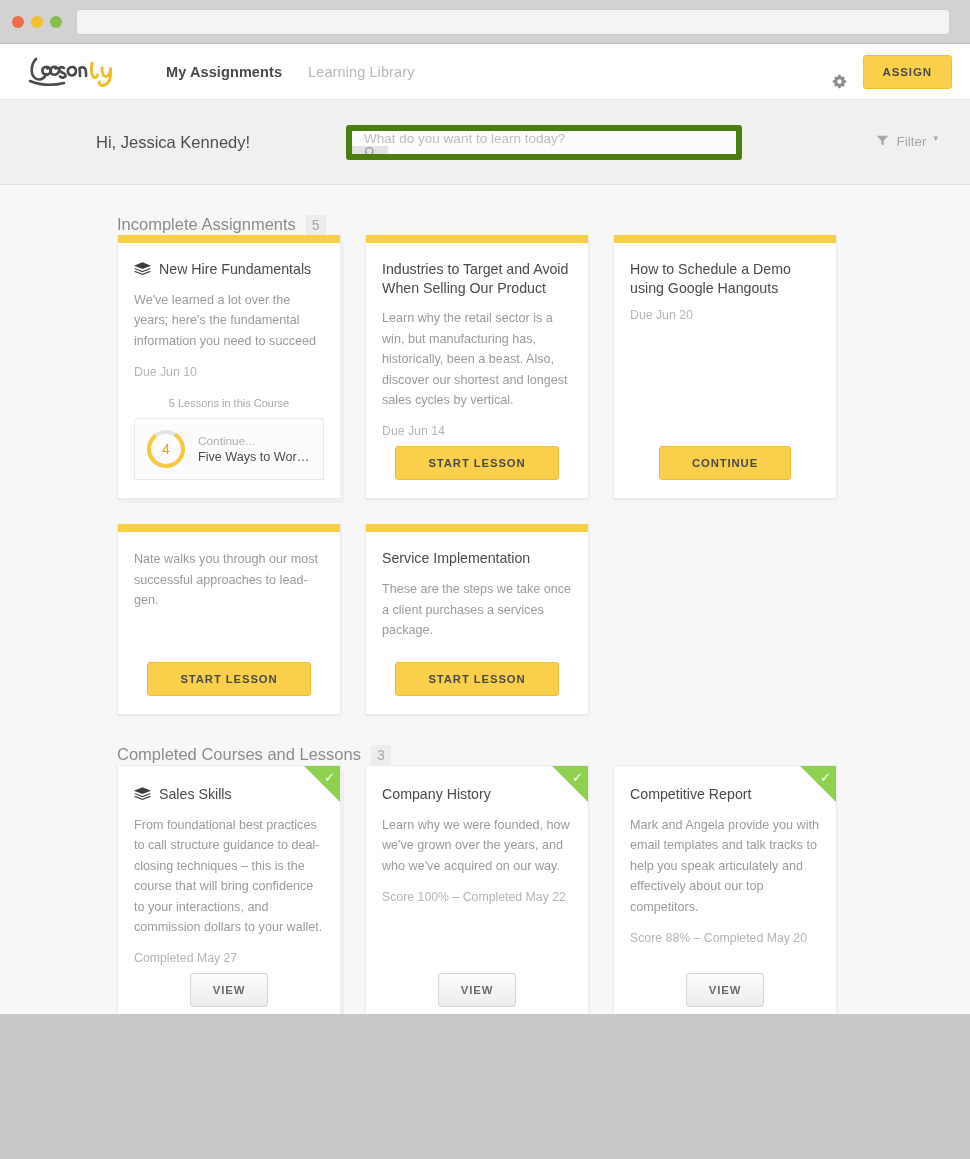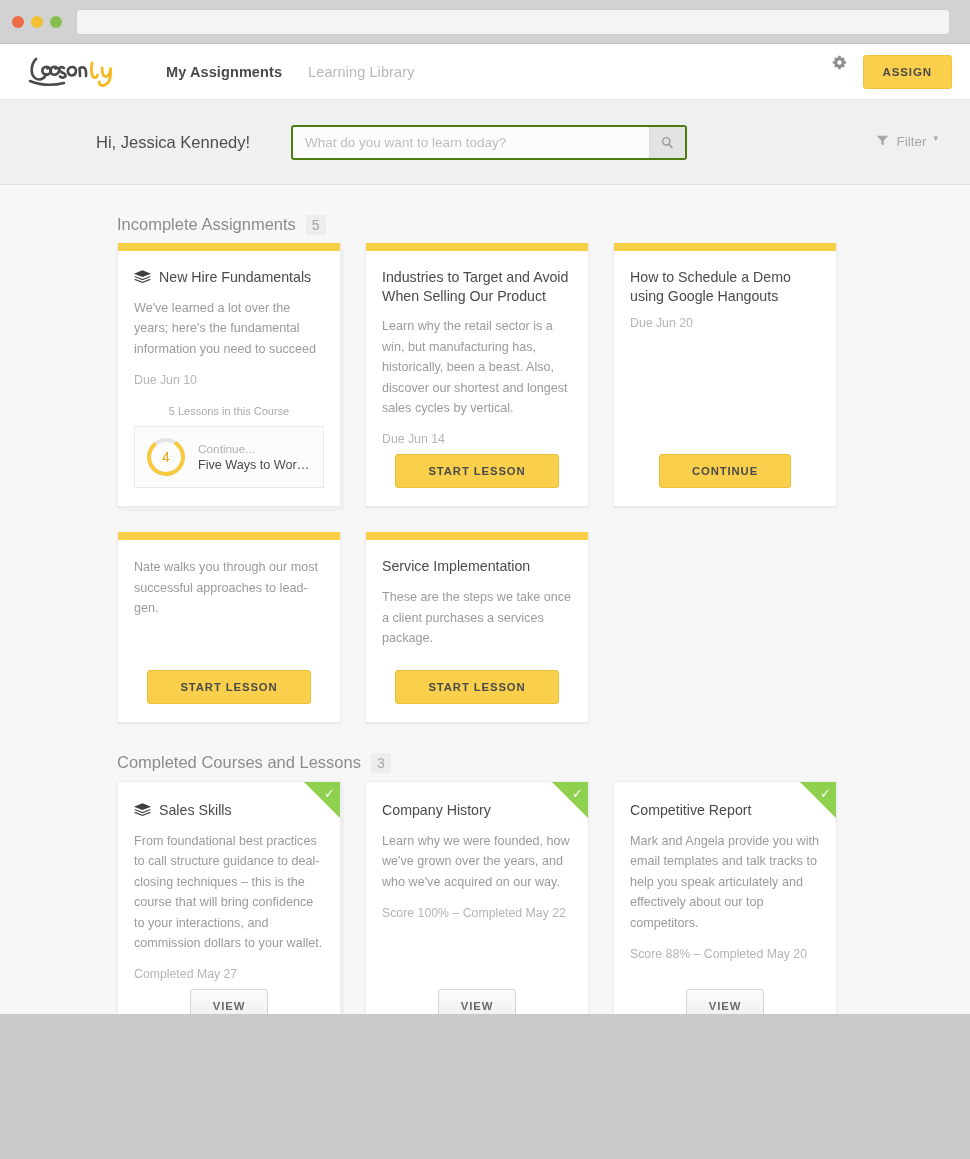--- a/index.html
+++ b/index.html
@@ -63,21 +63,21 @@
   .logo svg { display: block; }
   .nav-links { display: flex; align-items: center; gap: 26px; margin-left: 44px; }
   .nav-link {
     font-size: 14.5px;
     color: #4a4a4a;
     font-weight: bold;
     letter-spacing: .1px;
     cursor: pointer;
   }
   .nav-link.inactive { color: #b9b9b9; font-weight: normal; }
-  .nav-right { margin-left: auto; display: flex; align-items: flex-start; gap: 16px; }
+  .nav-right { margin-left: auto; display: flex; align-items: flex-end; gap: 16px; }
   .gear-icon { color: #8d8d8d; display: flex; align-items: center; cursor: pointer; }
   .btn-assign {
     background: #f9cf4c;
     border: 1px solid #eec23c;
     border-radius: 3px;
     color: #4a4a4a;
     font-size: 11.5px;
     font-weight: bold;
     letter-spacing: .9px;
     padding: 10px 19px;
@@ -88,28 +88,29 @@
   .greetbar {
     height: 85px;
     background: #f0f0f0;
     border-bottom: 1px solid #e3e3e3;
     display: flex;
     align-items: center;
     padding: 0 32px 0 96px;
   }
   .greeting { font-size: 16.5px; color: #4e4e4e; }
   .searchwrap {
-    margin-left: 41px;
+    margin-left: 96px;
     display: flex;
     height: 35px;
     width: 396px;
-    border: 2px solid #4d7c0f;
+    border: 6px solid #4d7c0f;
     border-radius: 3px;
     background: #fcfcfc;
     overflow: hidden;
+    flex-direction: column;
   }
   .search-input {
     flex: 1;
     border: none;
     outline: none;
     background: transparent;
     padding: 0 12px;
     font-size: 13.5px;
     color: #555;
     font-family: "Liberation Sans", sans-serif;
@@ -136,21 +137,21 @@
     cursor: pointer;
   }
   .caret { font-size: 9px; line-height: 1; }
 
   
   .main { padding: 0 0 0 0; background: #f7f7f7; }
   .section-head {
     display: flex;
     align-items: baseline;
     gap: 10px;
-    padding: 30px 0 8px 117px;
+    padding: 30px 0 0 117px;
   }
   .section-title { font-size: 16.5px; color: #8c8c8c; }
   .section-count {
     font-size: 14px;
     color: #a5a5a5;
     background: #ededed;
     border-radius: 2px;
     padding: 2px 6px;
   }
 

